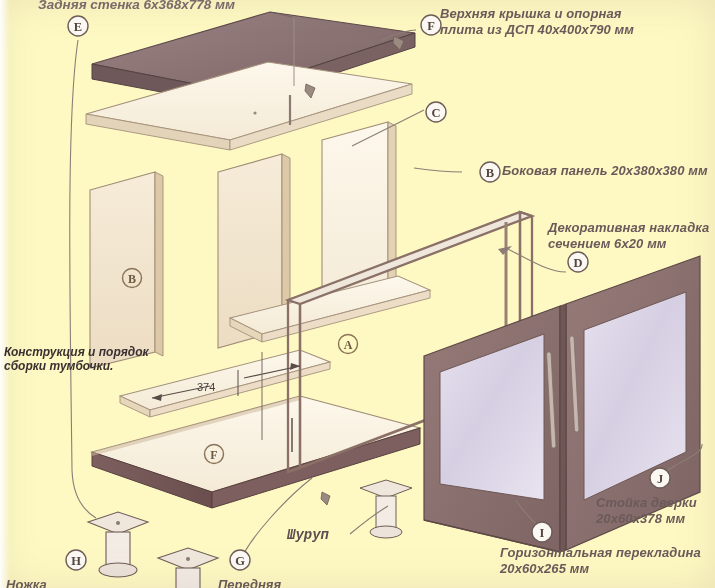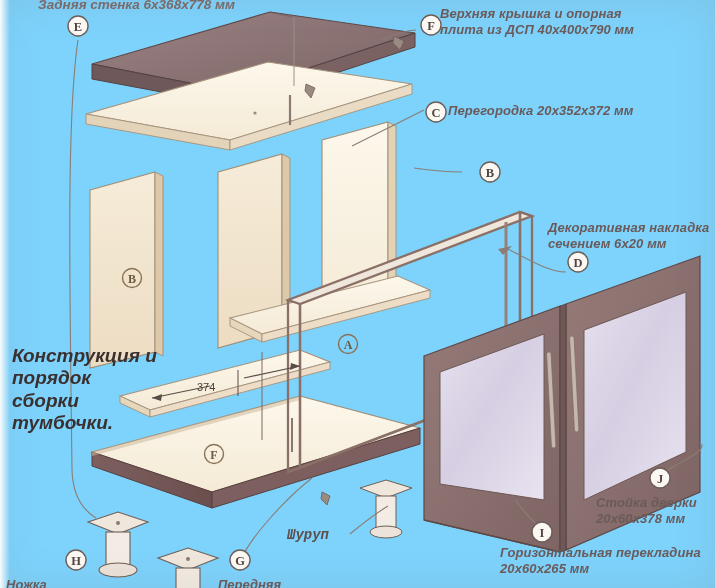--- a/index.html
+++ b/index.html
@@ -1,36 +1,36 @@
 <!DOCTYPE html>
 <html><head>
 <meta charset="utf-8">
 <style>
   html,body{margin:0;padding:0;background:#fff;}
   #stage{
     position:relative;width:715px;height:588px;overflow:hidden;
-    background:#7dd3fc;
+    background:#fef9c3;
     font-family:"Liberation Sans", sans-serif;
   }
   #stage svg.layer{position:absolute;left:0;top:0;width:715px;height:588px;}
   .lbl{
     position:absolute;
     font-family:"Liberation Sans", sans-serif;
     font-style:italic;
     font-weight:700;
     color:#6b5a5a;
     line-height:1.22;
     white-space:pre;
     letter-spacing:.1px;
   }
   .lbl.md{font-size:13px;}
   .title-blk{
-    position:absolute;left:12px;top:345px;width:150px;
-    font-family:"Liberation Sans", sans-serif;
-    font-style:italic;font-weight:700;font-size:19px;
+    position:absolute;left:4px;top:345px;width:150px;
+    font-family:"Liberation Sans", sans-serif;
+    font-style:italic;font-weight:700;font-size:12px;
     color:#3a3030;line-height:1.18;
   }
   .dim{
     position:absolute;font-family:"Liberation Sans", sans-serif;
     font-size:11px;color:#4a4040;font-weight:400;
   }
   .screwtxt{
     position:absolute;font-family:"Liberation Sans", sans-serif;
     font-style:italic;font-weight:700;font-size:14px;color:#5d4f4f;
   }
@@ -235,21 +235,21 @@
 и порядок
 сборки
 тумбочки.</span></div>
 
   <div class="dim" style="left:197px;top:381px;">374</div>
 
   <div class="screwtxt" style="left:287px;top:527px;font-family:Liberation Mono, monospace;">Шуруп</div>
 
   <div class="lbl md" style="left:440px;top:6px;">Верхняя крышка и опорная
 плита из ДСП 40x400x790 мм</div>
-  <div class="lbl md" style="left:448px;top:103px;">Перегородка 20x352x372 мм</div>
+  <div class="lbl md" style="left:502px;top:163px;">Боковая панель 20x380x380 мм</div>
   <div class="lbl md" style="left:548px;top:220px;">Декоративная накладка
 сечением 6x20 мм</div>
   <div class="lbl md" style="left:596px;top:495px;">Стойка дверки
 20x60x378 мм</div>
   <div class="lbl md" style="left:500px;top:545px;">Горизонтальная перекладина
 20x60x265 мм</div>
   <div class="bottxt" style="left:6px;top:577px;">Ножка</div>
   <div class="bottxt" style="left:218px;top:577px;">Передняя
 ножка</div>
 

